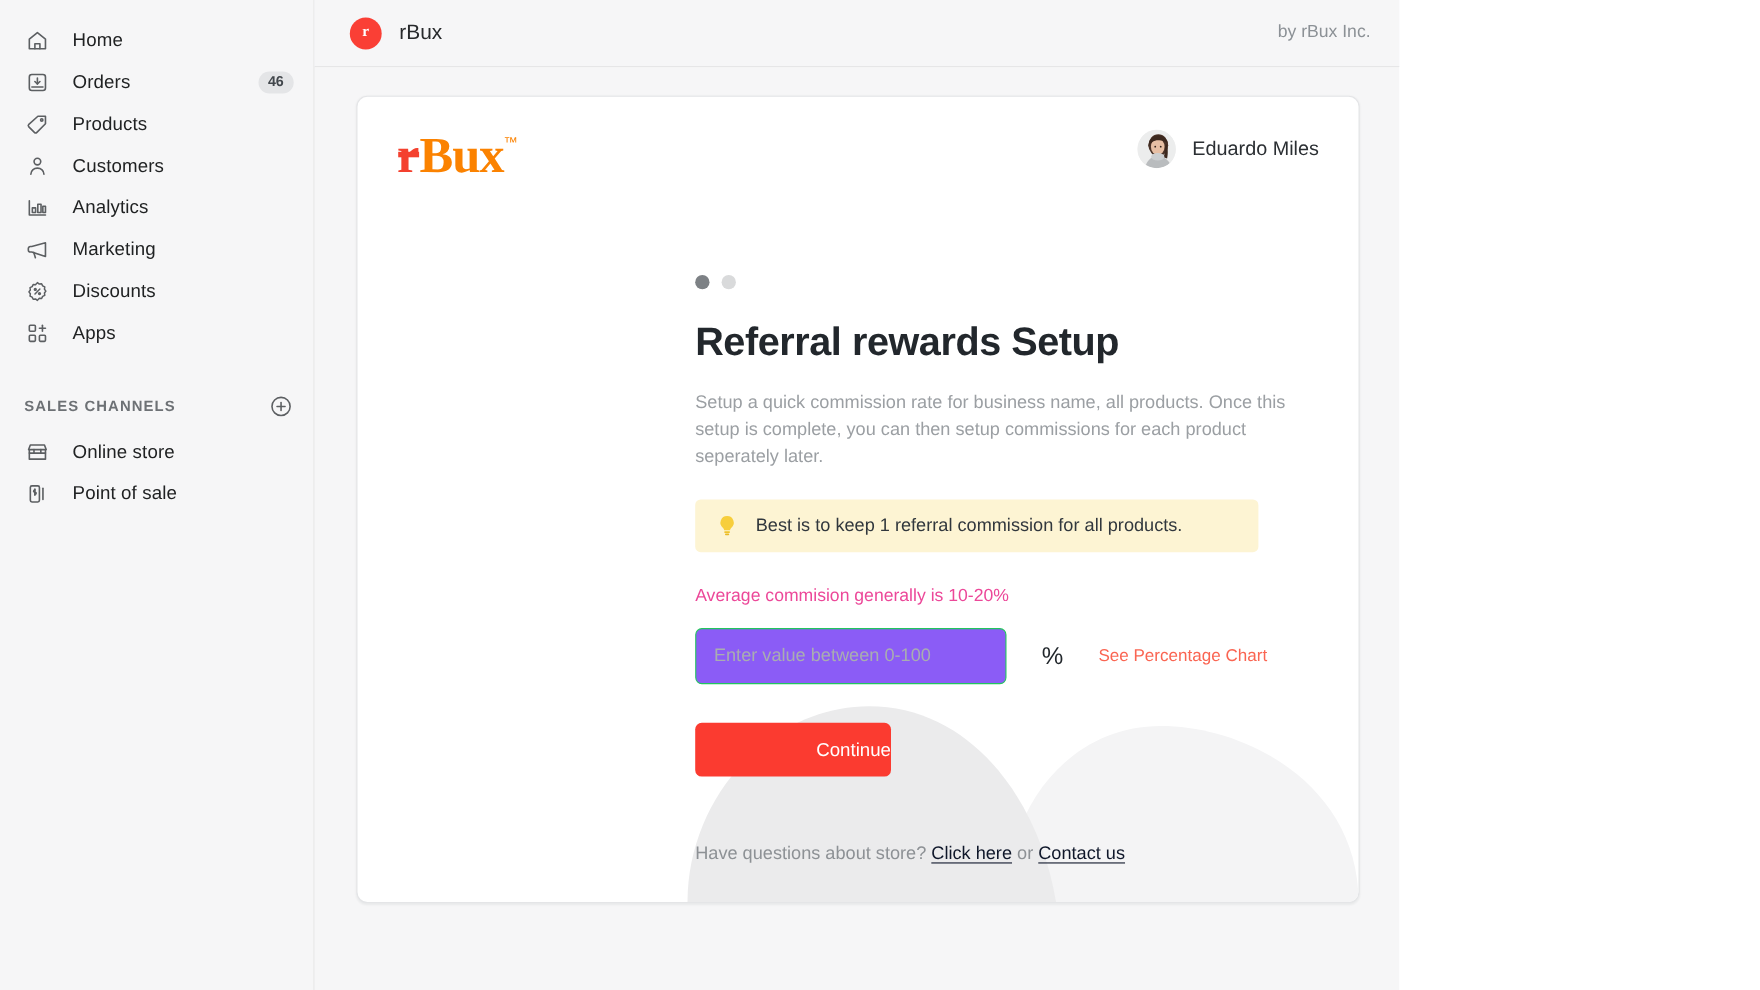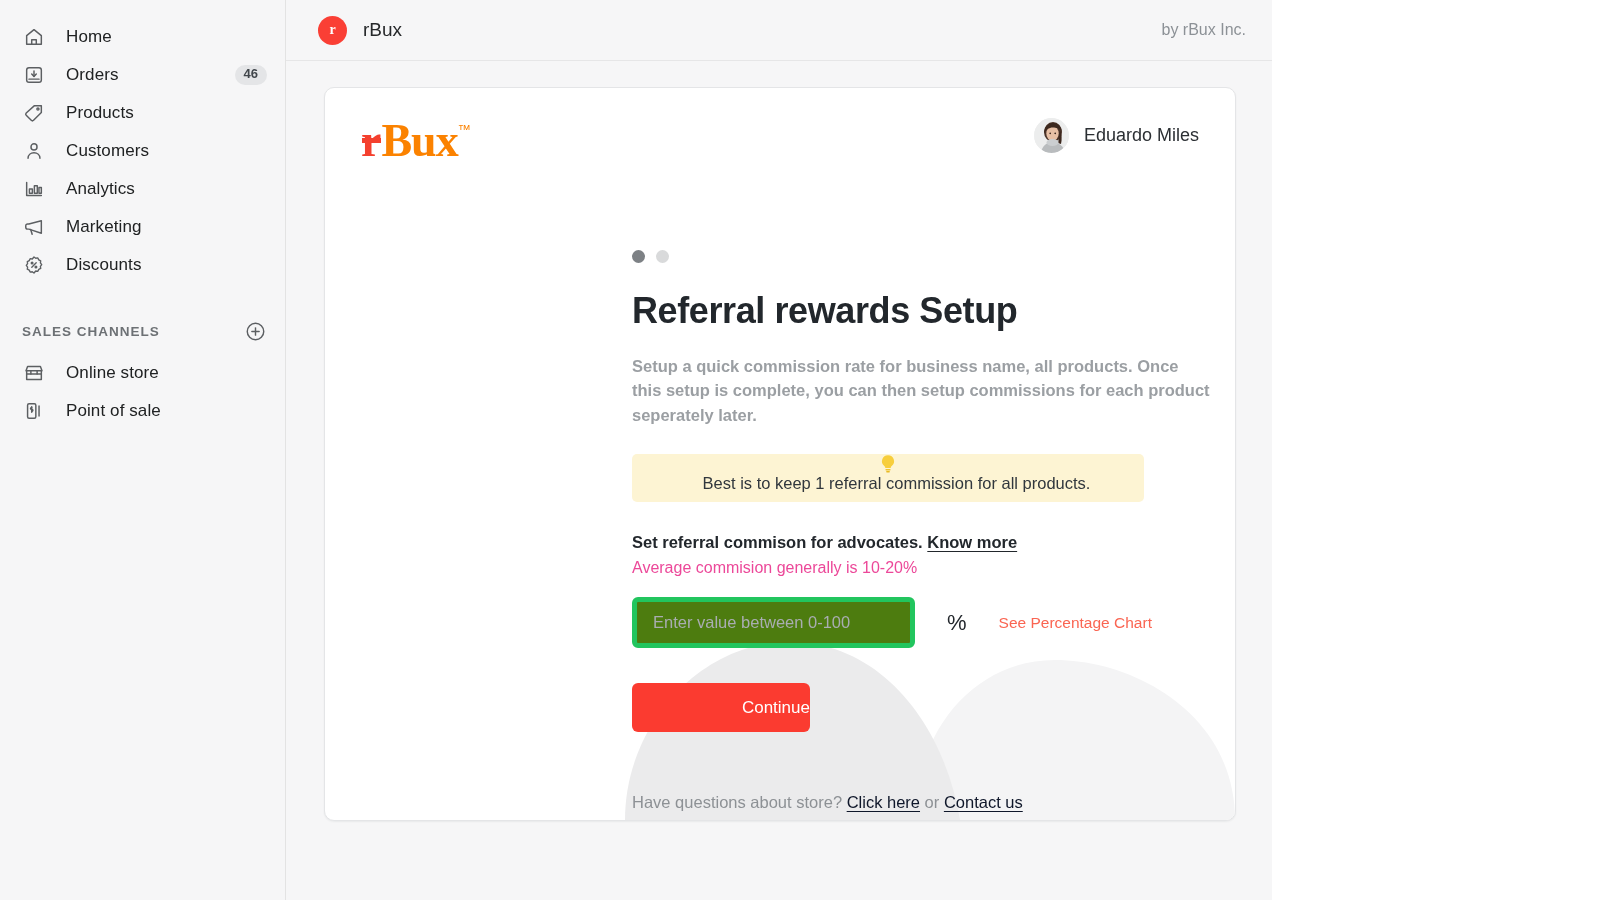--- a/index.html
+++ b/index.html
@@ -129,48 +129,46 @@
     color: #22272c;
     letter-spacing: -.4px;
     margin-bottom: 22px;
   }
   .desc {
     font-size: 16.5px;
     line-height: 1.48;
     color: #9b9fa3;
     max-width: 580px;
     margin-bottom: 27px;
-    font-weight: bold;
   }
   .tip {
     display: flex; align-items: center;
     background: #fdf4d3;
     border-radius: 5px;
     width: 512px; height: 48px;
     padding: 0 20px;
     margin-bottom: 31px;
-    flex-direction: column;
   }
   .bulb { flex: 0 0 18px; display: flex; align-items: center; }
   .tip-text { margin-left: 17px; font-size: 16.5px; color: #31373d; }
 
   .set-line { font-size: 16.5px; font-weight: 700; color: #22272c; margin-bottom: 7px; }
   .set-line a { color: #22272c; text-decoration: underline; text-underline-offset: 3px; }
   .avg-line { font-size: 16px; color: #ec4899; margin-bottom: 20px; }
 
   .input-row { display: flex; align-items: center; margin-bottom: 35px; }
   .pct-input {
     width: 283px; height: 51px;
-    border: 5px solid #22c55e;
+    border: 1px solid #22c55e;
     border-radius: 6px;
     padding: 0 16px;
     font-size: 16.5px;
     color: #22272c;
     font-family: "Liberation Sans", sans-serif;
-    background: #4d7c0f;
+    background: #8b5cf6;
     outline: none;
   }
   .pct-input::placeholder { color: #a9adb1; }
   .pct-sign { margin-left: 32px; font-size: 22px; color: #22272c; }
   .chart-link { margin-left: 32px; font-size: 15.5px; color: #fa6552; cursor: pointer; }
 
   .continue-btn {
     width: 178px; height: 49px;
     background: #fb3b30;
     color: #fff;
@@ -266,20 +264,32 @@
         <svg width="22" height="22" viewBox="0 0 24 24" fill="none" stroke="currentColor" stroke-width="1.5" stroke-linecap="round" stroke-linejoin="round">
             <path d="M12 3.2l1.9 1.4 2.3-.3 1 2.1 2.1 1-.3 2.3 1.4 1.9-1.4 1.9.3 2.3-2.1 1-1 2.1-2.3-.3L12 20.8l-1.9-1.4-2.3.3-1-2.1-2.1-1 .3-2.3L3.6 12.4 5 10.5l-.3-2.3 2.1-1 1-2.1 2.3.3z"></path>
             <path d="M9.6 14.4 14.4 9.6"></path>
             <circle cx="9.9" cy="9.9" r=".9"></circle>
             <circle cx="14.1" cy="14.1" r=".9"></circle>
           </svg>
       </span>
       <span class="nav-label">Discounts</span>
     </div>
 
+    <div class="nav-item">
+      <span class="nav-ico">
+        <svg width="22" height="22" viewBox="0 0 24 24" fill="none" stroke="currentColor" stroke-width="1.6" stroke-linecap="round" stroke-linejoin="round">
+            <rect x="4" y="4" width="6" height="6" rx="1"></rect>
+            <rect x="4" y="14" width="6" height="6" rx="1"></rect>
+            <rect x="14" y="14" width="6" height="6" rx="1"></rect>
+            <path d="M17 4v6"></path>
+            <path d="M14 7h6"></path>
+          </svg>
+      </span>
+      <span class="nav-label">Apps</span>
+    </div>
 
     <div class="section-head">
       <span class="section-title">SALES CHANNELS</span>
       <span class="section-add">
         <svg width="23" height="23" viewBox="0 0 24 24" fill="none" stroke="currentColor" stroke-width="1.5" stroke-linecap="round">
             <circle cx="12" cy="12" r="8.6"></circle>
             <path d="M12 8.2v7.6"></path>
             <path d="M8.2 12h7.6"></path>
           </svg>
       </span>
@@ -377,24 +387,20 @@
             <span class="bulb">
               <svg width="18" height="20" viewBox="0 0 18 20">
                 <path d="M9 1.2a6 6 0 0 1 3.7 10.75c-.6.5-.95 1.1-.95 1.85v.3h-5.5v-.3c0-.75-.35-1.35-.95-1.85A6 6 0 0 1 9 1.2z" fill="#f7ce3c"></path>
                 <rect x="6.35" y="14.9" width="5.3" height="1.6" rx=".8" fill="#f0c32c"></rect>
                 <rect x="7.1" y="17.1" width="3.8" height="1.5" rx=".75" fill="#e8b924"></rect>
               </svg>
             </span>
             <span class="tip-text">Best is to keep 1 referral commission for all products.</span>
           </div>
 
-          <div class="set-line">
-            <span>Set referral commison for advocates.</span>
-            <a href="#">Know more</a>
-          </div>
 
           <div class="avg-line">Average commision generally is 10-20%</div>
 
           <div class="input-row">
             <input class="pct-input" type="text" placeholder="Enter value between 0-100" style="">
             <span class="pct-sign">%</span>
             <span class="chart-link">See Percentage Chart</span>
           </div>
 
           <button class="continue-btn">Continue</button>

